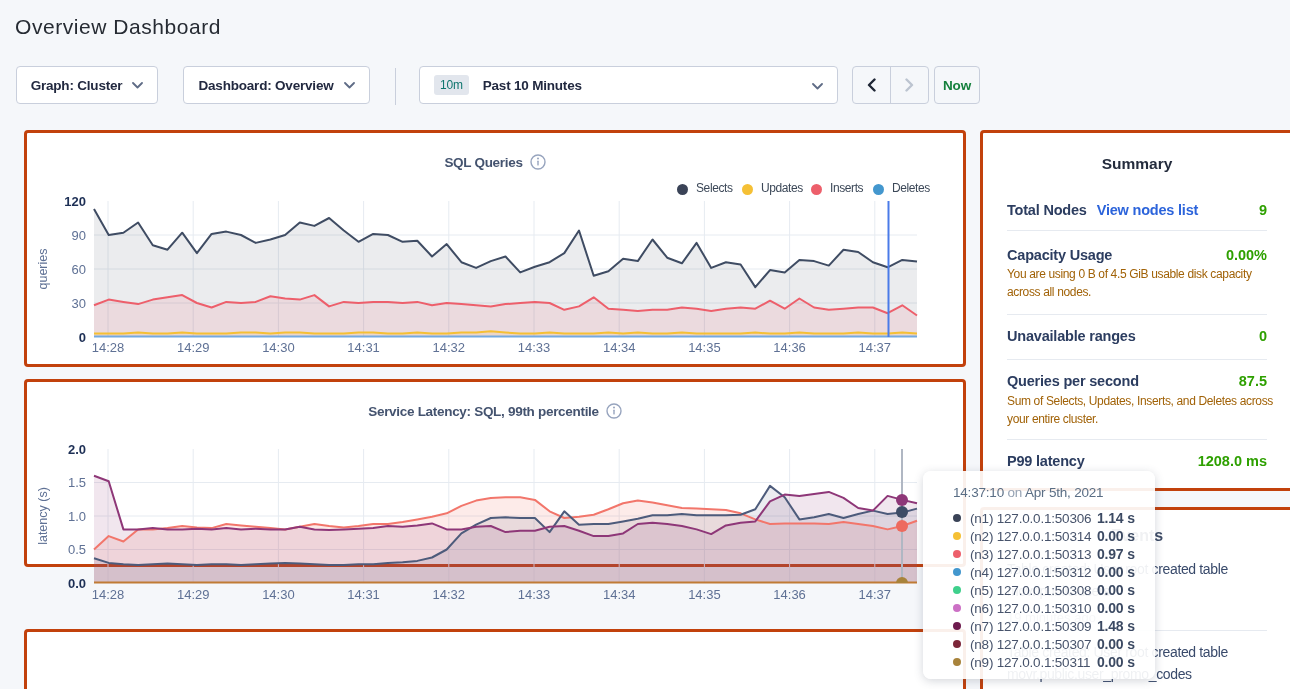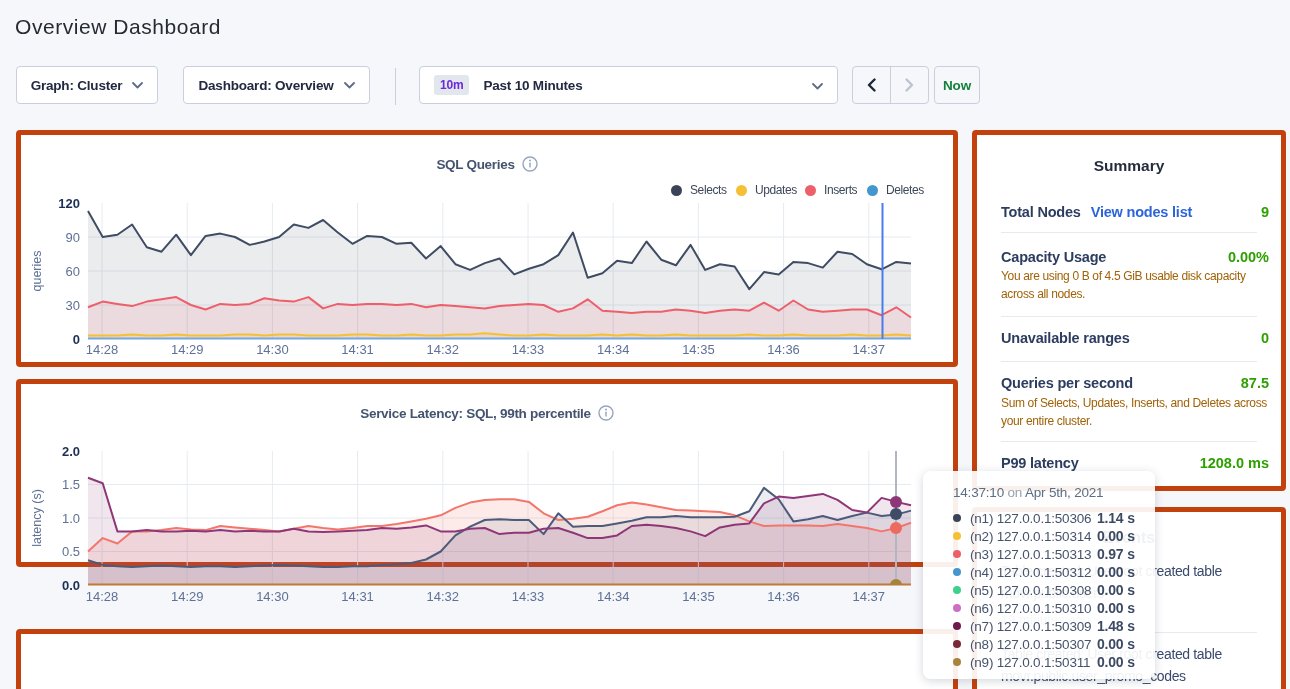--- a/index.html
+++ b/index.html
@@ -1,28 +1,28 @@
 <!DOCTYPE html>
 <html><head><meta charset="utf-8">
 <style>
 * { margin:0; padding:0; box-sizing:border-box; }
 html,body { width:1290px; height:689px; overflow:hidden; }
 body { font-family:"Liberation Sans",sans-serif; background:#f5f7fa; position:relative; }
-.card { position:absolute; background:#fff; border:5px solid #c2410c; border-radius:4px; }
+.card { position:absolute; background:#fff; border:3px solid #c2410c; border-radius:4px;margin-left:8px; }
 h1 { position:absolute; left:15px; top:15px; font-size:21px; font-weight:normal; color:#262b33; letter-spacing:0.55px; }
 .btn { position:absolute; top:66px; height:38px; background:#fff; border:1px solid #c9cfdc; border-radius:4px;
   display:flex; align-items:center; font-weight:bold; font-size:13.5px; letter-spacing:-0.2px; color:#222940; }
 .ghost { background:transparent; }
 .divider-v { position:absolute; left:395px; top:68px; height:37px; width:1px; background:#c9cfdc; }
-.badge10m { background:#e2e6ed; border-radius:3px; font-weight:bold; font-size:12px; color:#6d28d9; padding:3px 6px; margin-right:14px; }
+.badge10m { background:#e2e6ed; border-radius:3px; font-weight:normal; font-size:12px; color:#0f766e; padding:3px 6px; margin-right:14px; }
 .charttitle { position:absolute; width:100%; display:flex; align-items:center; justify-content:center;
   font-weight:bold; font-size:13.5px; letter-spacing:-0.3px; color:#44536f; }
 .legdot { width:11px; height:11px; border-radius:50%; display:inline-block; margin-right:8px; flex:0 0 auto; }
-.legitem { position:absolute; top:48px; display:flex; align-items:center; font-size:12px; letter-spacing:-0.4px; color:#3c4858; }
-.srow { position:absolute; left:24px; right:12px; display:flex; align-items:baseline; }
+.legitem { position:absolute; top:48px; display:flex; align-items:flex-end; font-size:12px; letter-spacing:-0.4px; color:#3c4858; }
+.srow { position:absolute; left:24px; right:24px; display:flex; align-items:baseline; }
 .slabel { font-weight:bold; font-size:14.5px; letter-spacing:-0.2px; color:#2c3d60; }
 .svalue { font-weight:bold; font-size:14.5px; color:#2ea000; margin-left:auto; }
 .sdesc { position:absolute; left:24px; right:24px; font-size:12px; color:#a16207; line-height:18px; letter-spacing:-0.35px; }
 .sdivider { position:absolute; left:24px; right:24px; height:1px; background:#e6eaf0; }
 .slink { color:#2c64db; font-weight:bold; font-size:14.5px; letter-spacing:-0.2px; margin-left:10px; }
 .ttrow { display:flex; align-items:center; height:18px; font-size:13.5px; color:#47536b; }
 .ttdot { width:8px; height:8px; border-radius:50%; flex:0 0 auto; margin-right:9px; }
 .ttlabel { width:127px; letter-spacing:-0.2px; white-space:nowrap; }
 .ttval { font-weight:bold; font-size:14px; color:#3c4a63; letter-spacing:-0.2px; }
 .evtext { position:absolute; font-size:14px; color:#394a6b; line-height:22px; letter-spacing:-0.35px; }

